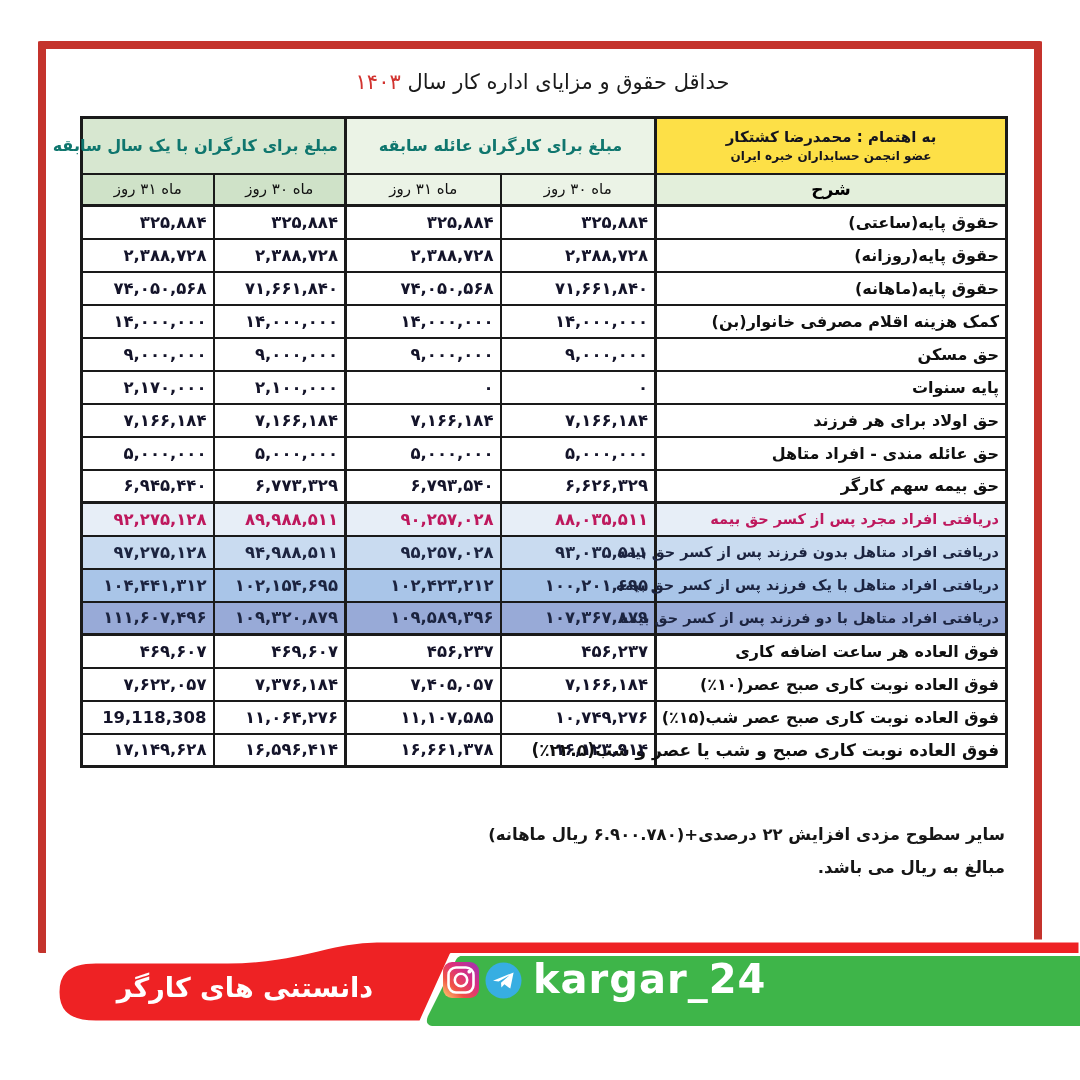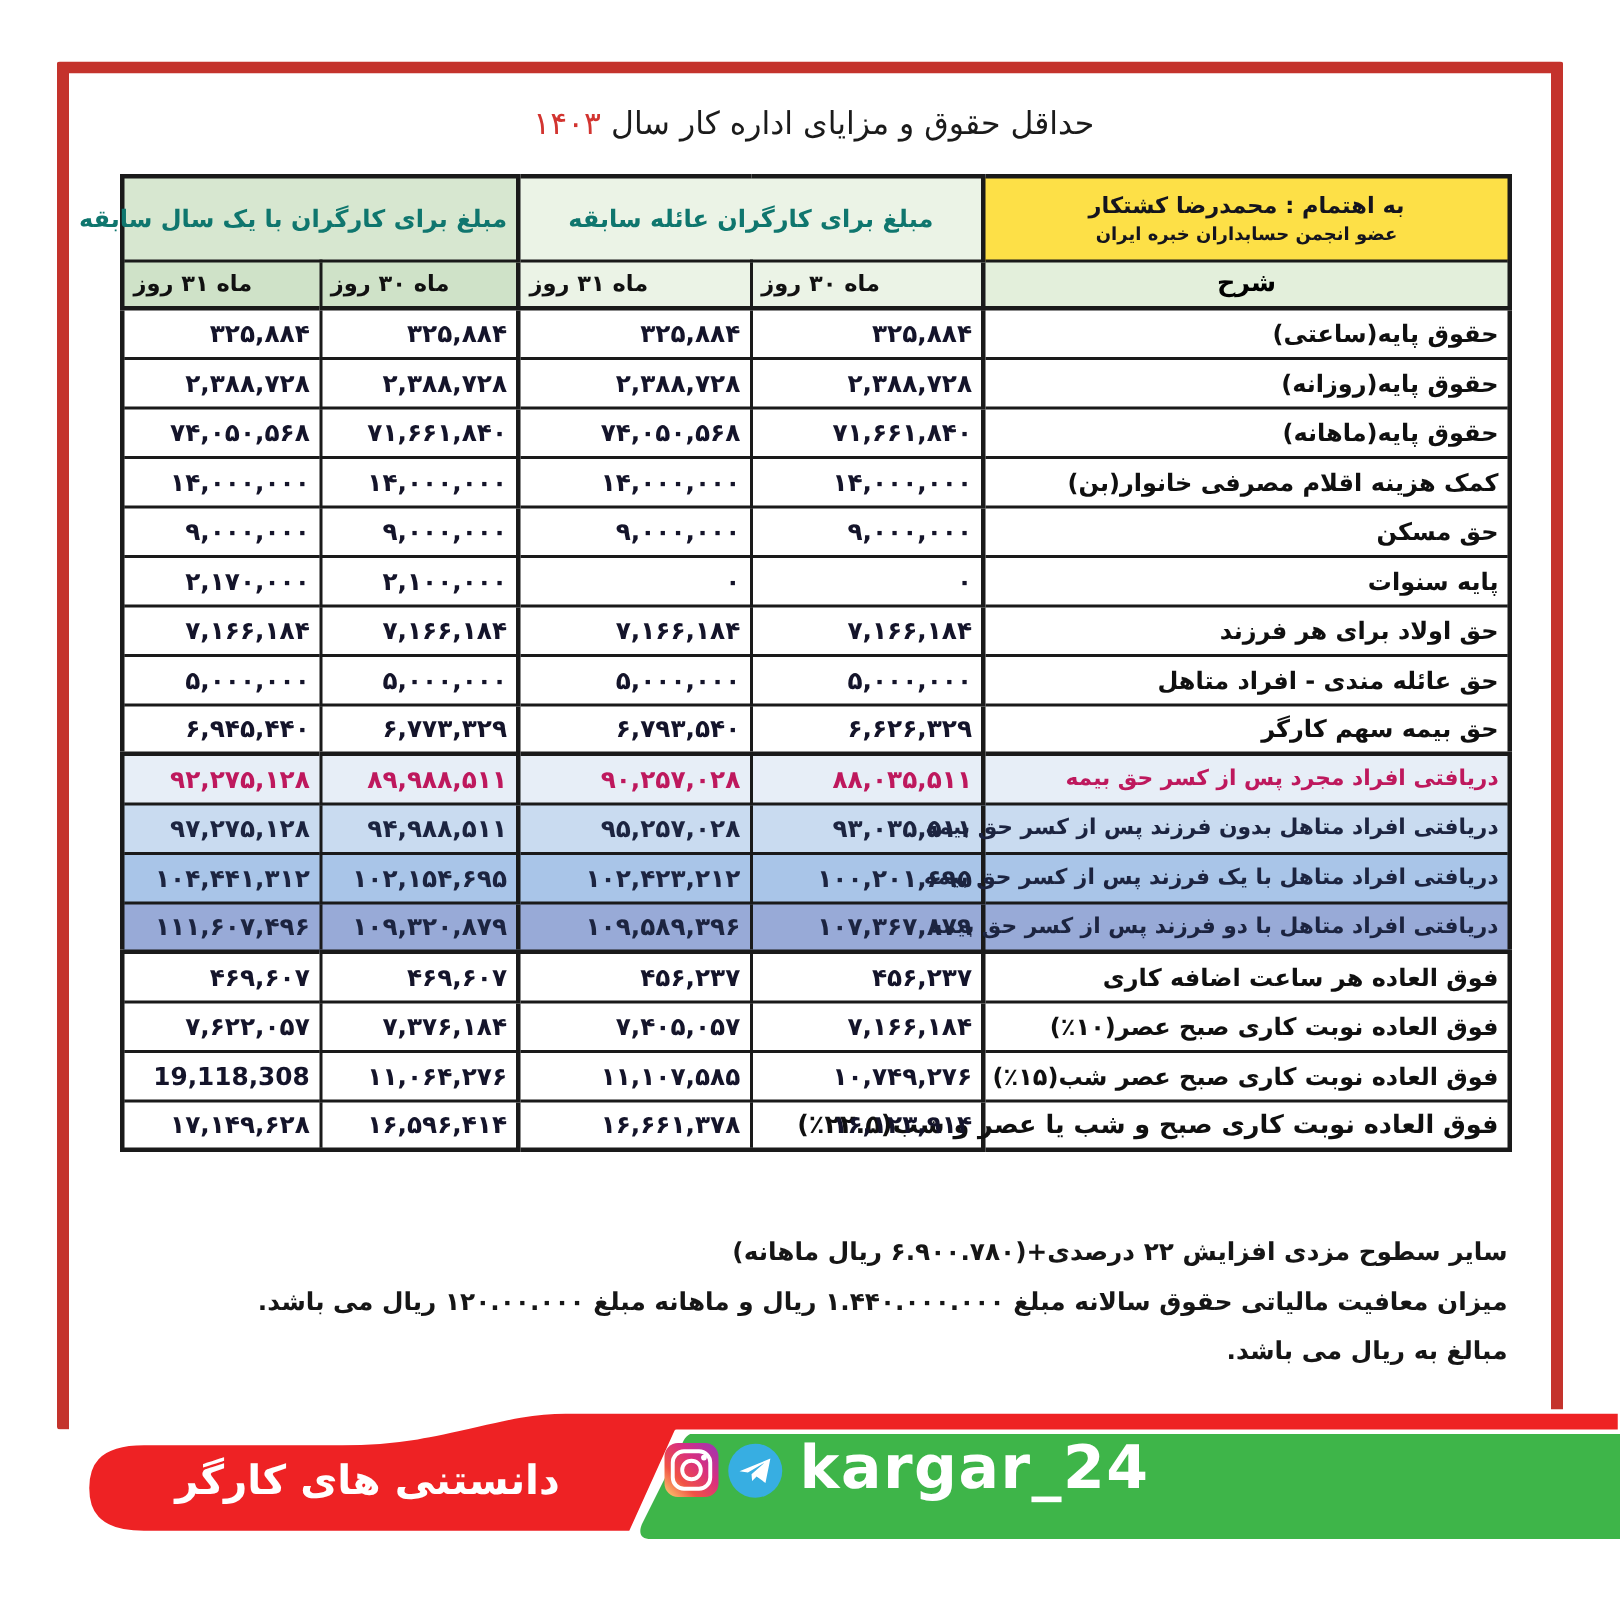--- a/index.html
+++ b/index.html
@@ -34,21 +34,21 @@
   tr.h1 th{height:56px;}
   tr.h2 th{height:32px;border-bottom-width:3px;}
   tbody td{height:33px;}
   .att{background:#fde047;border-left-width:3px !important;text-align:center;}
   .att .l1{font-size:15px;font-weight:bold;color:#14141e;}
   .att .l2{font-size:12px;font-weight:bold;color:#14141e;margin-top:3px;}
   .grp{font-size:16px;font-weight:bold;text-align:center;color:#0f766e;}
   .grp-no{background:#ebf3e6;border-left-width:3px !important;}
   .grp-yr{background:#d7e7d0;}
   .desc-h{background:#e3efdb;font-size:17px;font-weight:bold;text-align:center;border-left-width:3px !important;}
-  .sub{font-size:15px;font-weight:bold;text-align:left;color:#111;}
+  .sub{font-size:15px;font-weight:normal;text-align:center;color:#111;}
   .sub-no{background:#ebf3e6;}
   .sub-yr{background:#cfe2c8;}
   .gb{border-right-width:3px !important;}
   .lbl{
     font-size:16px;font-weight:bold;color:#101010;text-align:right;
     border-left-width:3px !important;padding-right:3px;background:#fff;
   }
   .lbl.md{font-size:14.5px;}
   .lbl.sm{font-size:17px;}
   .num{
@@ -233,21 +233,20 @@
         <td class="num">۱۶,۱۲۳,۹۱۴</td>
         <td class="num">۱۶,۶۶۱,۳۷۸</td>
         <td class="num gb">۱۶,۵۹۶,۴۱۴</td>
         <td class="num">۱۷,۱۴۹,۶۲۸</td>
       </tr>
     </tbody>
   </table>
 
   <div class="notes">
     <div class="note">سایر سطوح مزدی افزایش ۲۲ درصدی+(۶.۹۰۰.۷۸۰ ریال ماهانه)</div>
-    <div class="note">میزان معافیت مالیاتی حقوق سالانه مبلغ ۱.۴۴۰.۰۰۰.۰۰۰ ریال و ماهانه مبلغ ۱۲۰.۰۰.۰۰۰ ریال می باشد.</div>
     <div class="note">مبالغ به ریال می باشد.</div>
   </div>
 
   <svg class="banner" viewBox="0 0 1080 110" xmlns="http://www.w3.org/2000/svg">
     <path d="M466 25 L1080 25 L1080 96 L434 96 C427 96 425.5 92 428 86 L455 32 C457 27 460 25 466 25 Z" fill="#3eb549"></path>
     <path d="M377 11 L1080 11 L1080 24.5 L451 24.5 L420.5 92 L96 92 C63 92 58 76 58 62 C58 48 63 32 96 32 L228 32 C298 32 330 11 377 11 Z" fill="#ee2224" stroke="#ffffff" stroke-width="3" stroke-linejoin="round"></path>
   </svg>
 
   <div class="ribbon-label">دانستنی های کارگر</div>
 

